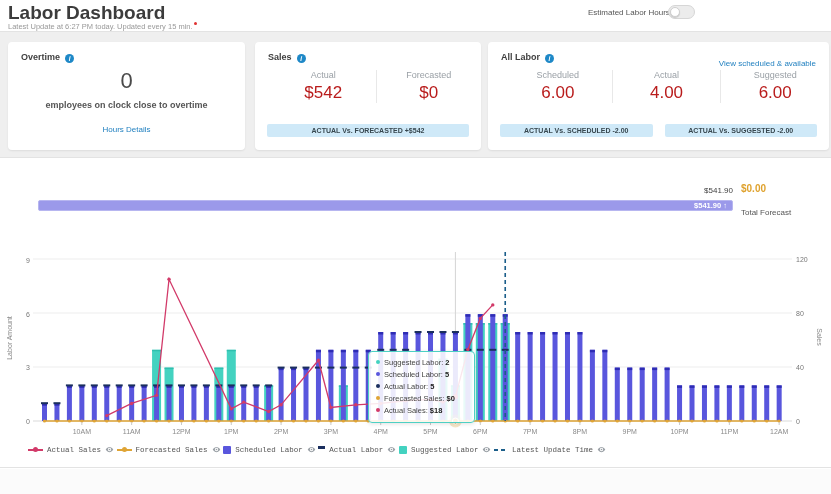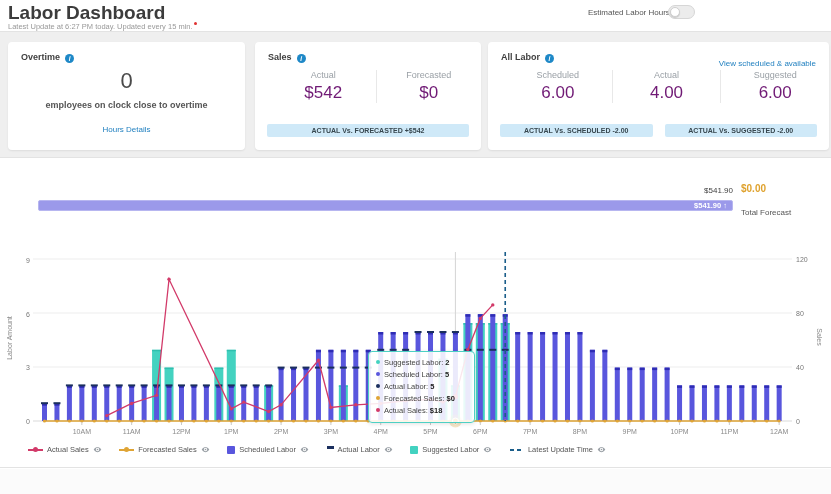--- a/index.html
+++ b/index.html
@@ -26,21 +26,21 @@
   .card1 { left:8px; width:237px; }
   .card1 .big-zero { position:absolute; left:0; width:100%; text-align:center; top:26px; font-size:22px; color:#4a4a4a; }
   .card1 .desc { position:absolute; left:0; width:100%; text-align:center; top:58px; font-size:9px; color:#555;font-weight:bold; }
   .card1 .link-row { position:absolute; left:0; width:100%; text-align:center; top:76px; }
   .card2 { left:255px; width:226px; }
   .card3 { left:488px; width:341px; }
   .cols { position:absolute; left:0; right:0; top:28px; display:flex;padding-left:16px; }
   .col { flex:1; text-align:center; border-left:1px solid #e8e8e8; }
   .col:first-child { border-left:none; }
   .col .lab { font-size:9px; color:#9aa0a6; margin-bottom:3px; }
-  .col .val { font-size:17px; color:#701a75; }
+  .col .val { font-size:17px; color:#b91c1c; }
   .badge-row { position:absolute; left:0; right:0; top:82px; display:flex; justify-content:center; gap:12px; padding:0 12px; }
   .badge { background:#cfe9f8; color:#37474f; font-size:7px; font-weight:bold; text-align:center; border-radius:2px; padding:3px 4px; flex:1; }
   .card3 .title-row-link { position:absolute; right:13px; top:10px; }
 
   
   .chart-panel { position:absolute; left:0; top:157px; width:831px; height:311px; background:#fff; border-top:1px solid #e3e3e3; border-bottom:1px solid #e3e3e3; }
   .below-panel { position:absolute; left:0; top:469px; width:831px; height:25px; background:#fbfbfb; }
 
   .fc-top-label { position:absolute; left:620px; top:186px; width:113px; text-align:right; font-size:8px; color:#3f3f3f; }
   .fc-bar { position:absolute; left:38px; top:200px; width:695px; height:11px; background:#9b99ea; border:1px solid #b7b6f0; border-radius:2px; }
@@ -52,21 +52,21 @@
 
   
   .tooltip { position:absolute; left:368px; top:351px; width:107px; background:rgba(255,255,255,.88); border:1px solid #4dd0c4; border-radius:4px; box-shadow:0 1px 4px rgba(0,0,0,.12); padding:5px 7px; }
   .tt-row { font-size:7.5px; color:#444; line-height:12px; white-space:nowrap; }
   .tt-row b { color:#222; }
   .tt-bullet { display:inline-block; width:4px; height:4px; border-radius:50%; margin-right:4px; vertical-align:1px; }
 
   
   .legend { position:absolute; left:28px; top:445px; width:578px; display:flex; justify-content:space-between; align-items:center; }
   .lg-item { display:flex; align-items:center; gap:4px; cursor:pointer; }
-  .lg-label { font-size:7.5px; color:#555; }
+  .lg-label { font-size:7.5px; color:#555;font-family:Liberation Mono, monospace; }
   .mk-line-dot { position:relative; width:15px; height:2px; }
   .mk-line-dot::after { content:""; position:absolute; left:5px; top:-1.5px; width:5px; height:5px; border-radius:50%; background:inherit; }
   .mk-square { width:8px; height:8px; border-radius:1px; }
   .mk-dash { width:7px; height:3px; margin-top:-4px; }
   .mk-dashes { width:14px; height:2px; background:repeating-linear-gradient(to right, currentColor 0 4px, transparent 4px 7px); }
 </style>
 </head>
 <body>
 
 <div class="app">

